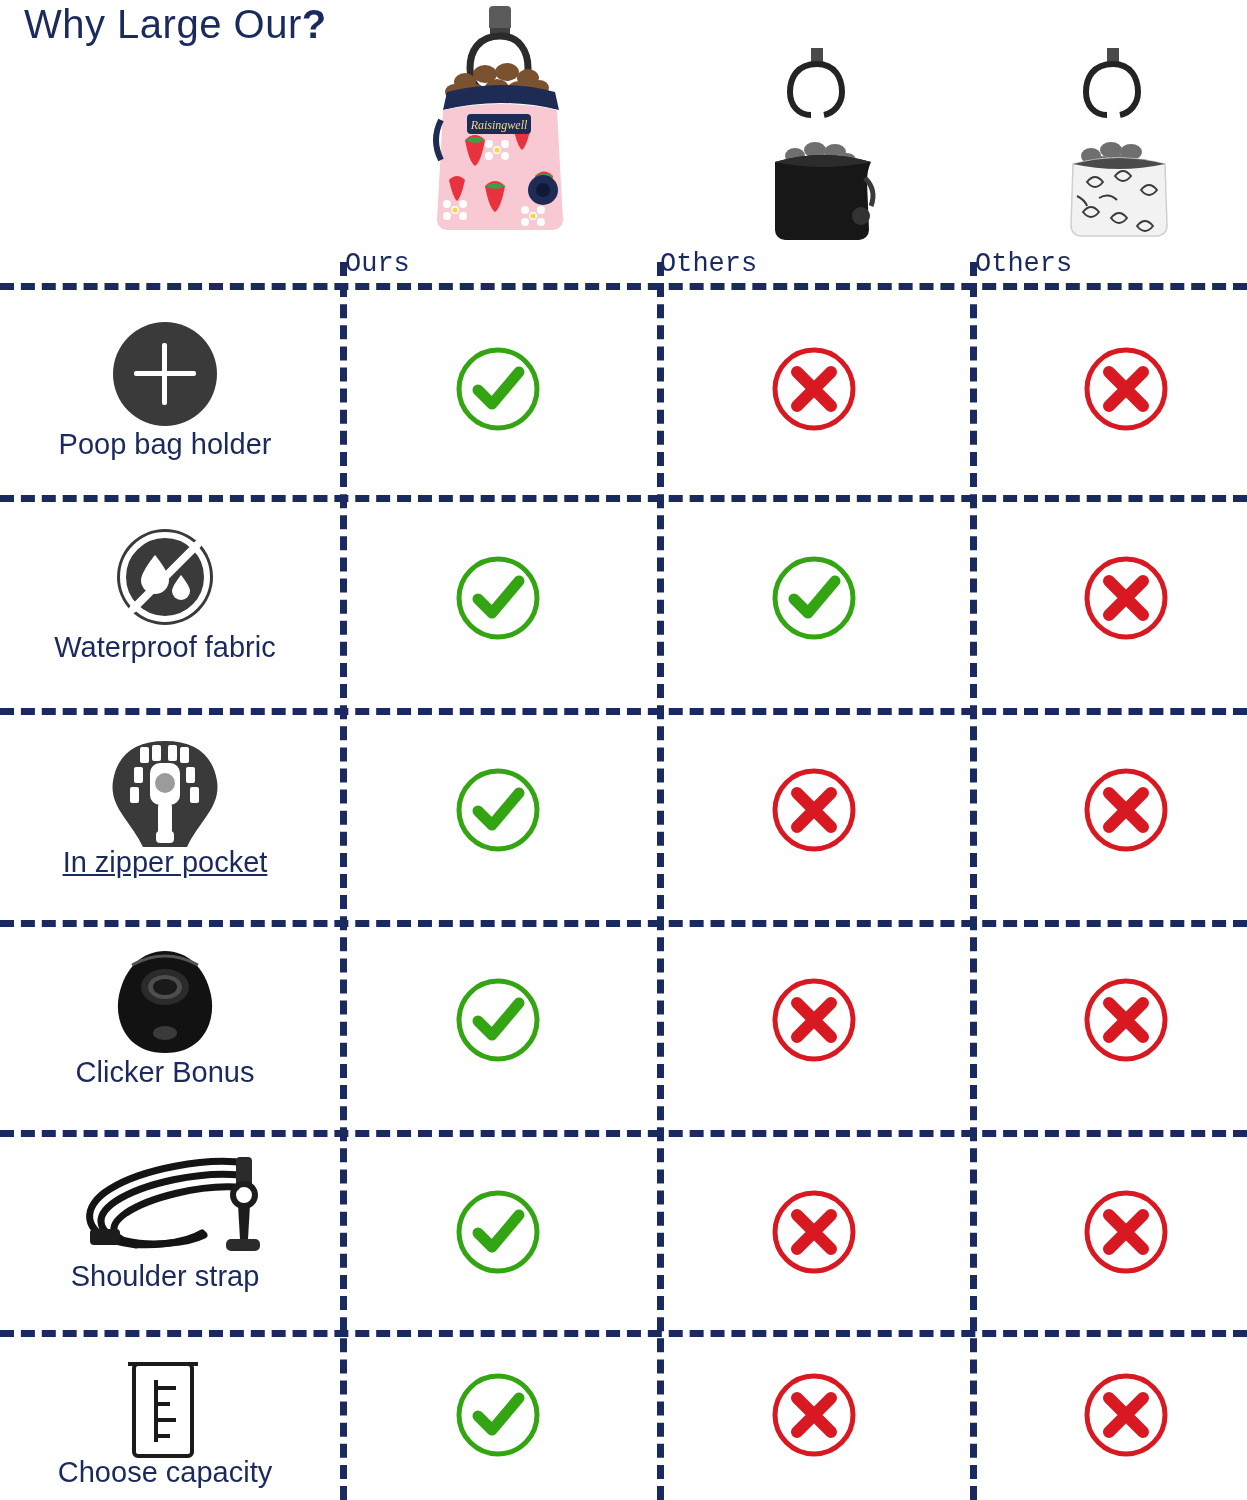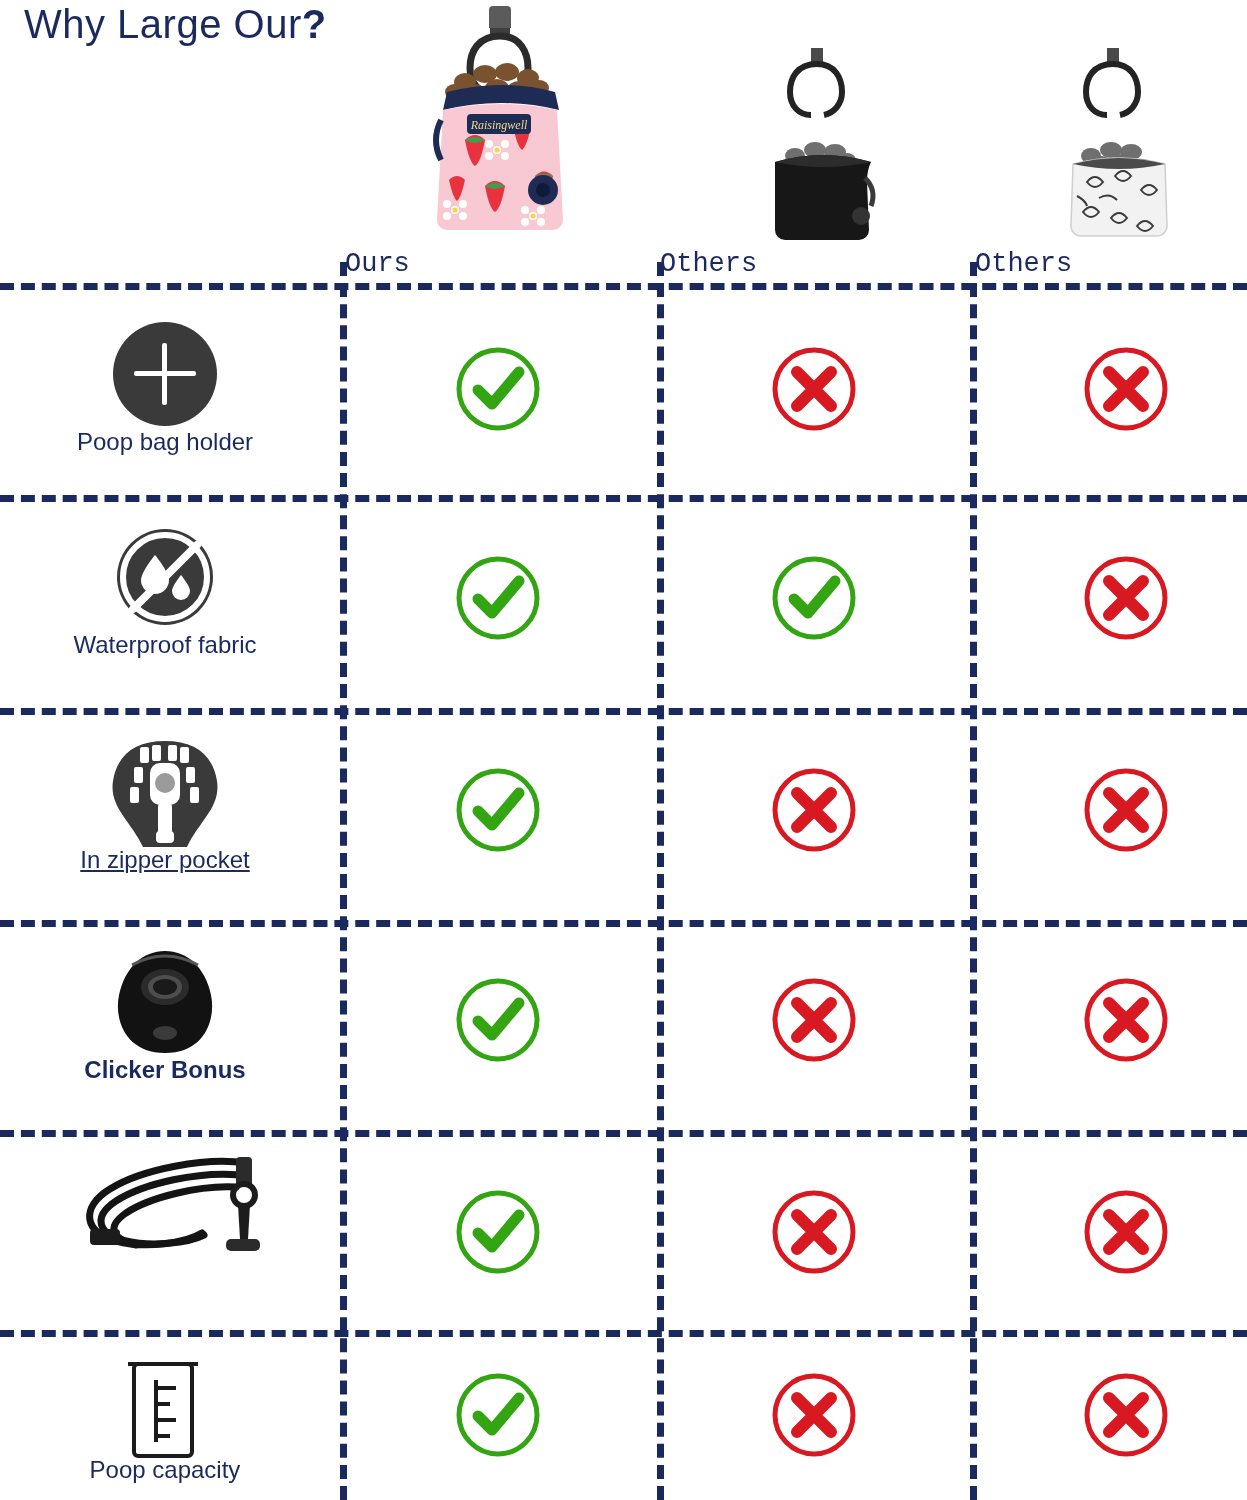--- a/index.html
+++ b/index.html
@@ -59,21 +59,21 @@
     border-left: 7px dashed #1b2a5e;
   }
 
   
   .feature {
     position: absolute;
     width: 310px;
     text-align: center;
   }
   .feature .ftext {
-    font-size: 24px;
+    font-size: 29px;
     color: #1b2a5e;
     white-space: nowrap;
     text-align: center;
   }
   .feature .ficon {
     height: 108px;
     display: flex;
     align-items: center;
     justify-content: center;
   }
@@ -344,21 +344,21 @@
       <path d="M26 26 L60 60 M60 26 L26 60" stroke="#d81921" stroke-width="12" stroke-linecap="round"></path>
     </svg>
 </div>
 <div class="mark" style="left:1126px; top:810px;">
   <svg width="86" height="86" viewBox="0 0 86 86">
       <circle cx="43" cy="43" r="39" fill="none" stroke="#d81921" stroke-width="5"></circle>
       <path d="M26 26 L60 60 M60 26 L26 60" stroke="#d81921" stroke-width="12" stroke-linecap="round"></path>
     </svg>
 </div>
 
-<div class="feature" style="left:10px; top:948px;font-weight:bold;">
+<div class="feature" style="left:10px; top:948px;">
   <div class="ficon">
     <svg width="126" height="110" viewBox="0 0 126 110">
       <path d="M63 4 c-22 0 -40 16 -46 44 c-5 24 6 58 46 58 c40 0 51 -34 46 -58 c-6 -28 -24 -44 -46 -44z" fill="#121212"></path>
       <ellipse cx="63" cy="40" rx="24" ry="18" fill="#2b2b2b"></ellipse>
       <ellipse cx="63" cy="40" rx="17" ry="12" fill="#4e4e4e"></ellipse>
       <ellipse cx="63" cy="40" rx="12" ry="8" fill="#1a1a1a"></ellipse>
       <ellipse cx="63" cy="86" rx="12" ry="7" fill="#3a3a3a"></ellipse>
       <path d="M30 18 q33 -18 66 0" stroke="#555" stroke-width="3" fill="none"></path>
     </svg>
   </div>
@@ -391,20 +391,21 @@
         <path d="M190 24 c-40 -4 -96 8 -124 26 c-24 16 -18 34 10 40 c26 6 62 2 78 -6"></path>
         <path d="M186 36 c-36 -2 -86 10 -110 26 c-20 14 -14 26 10 32"></path>
       </g>
       <rect x="186" y="6" width="16" height="30" rx="4" fill="#2b2b2b"></rect>
       <circle cx="194" cy="44" r="11" fill="none" stroke="#1c1c1c" stroke-width="6"></circle>
       <path d="M188 54 l12 0 l-2 34 l-8 0z" fill="#1c1c1c"></path>
       <rect x="176" y="88" width="34" height="12" rx="5" fill="#2b2b2b"></rect>
       <rect x="40" y="78" width="30" height="16" rx="4" fill="#1c1c1c"></rect>
     </svg>
   </div>
+  <div class="ftext">Shoulder strap</div>
 </div>
 <div class="mark" style="left:498px; top:1232px;">
   <svg width="86" height="86" viewBox="0 0 86 86">
       <circle cx="43" cy="43" r="39" fill="none" stroke="#34a512" stroke-width="5"></circle>
       <path d="M23 44 L37 58 L64 26" fill="none" stroke="#34a512" stroke-width="11" stroke-linecap="round" stroke-linejoin="round"></path>
     </svg>
 </div>
 <div class="mark" style="left:814px; top:1232px;">
   <svg width="86" height="86" viewBox="0 0 86 86">
       <circle cx="43" cy="43" r="39" fill="none" stroke="#d81921" stroke-width="5"></circle>
@@ -425,21 +426,21 @@
         <rect x="24" y="18" width="58" height="92" rx="4"></rect>
         <path d="M18 18 h70"></path>
         <path d="M46 34 v62"></path>
         <path d="M46 42 h20"></path>
         <path d="M46 58 h14"></path>
         <path d="M46 74 h20"></path>
         <path d="M46 90 h14"></path>
       </g>
     </svg>
   </div>
-  <div class="ftext">Poop capacity</div>
+  <div class="ftext">Choose capacity</div>
 </div>
 <div class="mark" style="left:498px; top:1415px;">
   <svg width="86" height="86" viewBox="0 0 86 86">
       <circle cx="43" cy="43" r="39" fill="none" stroke="#34a512" stroke-width="5"></circle>
       <path d="M23 44 L37 58 L64 26" fill="none" stroke="#34a512" stroke-width="11" stroke-linecap="round" stroke-linejoin="round"></path>
     </svg>
 </div>
 <div class="mark" style="left:814px; top:1415px;">
   <svg width="86" height="86" viewBox="0 0 86 86">
       <circle cx="43" cy="43" r="39" fill="none" stroke="#d81921" stroke-width="5"></circle>

